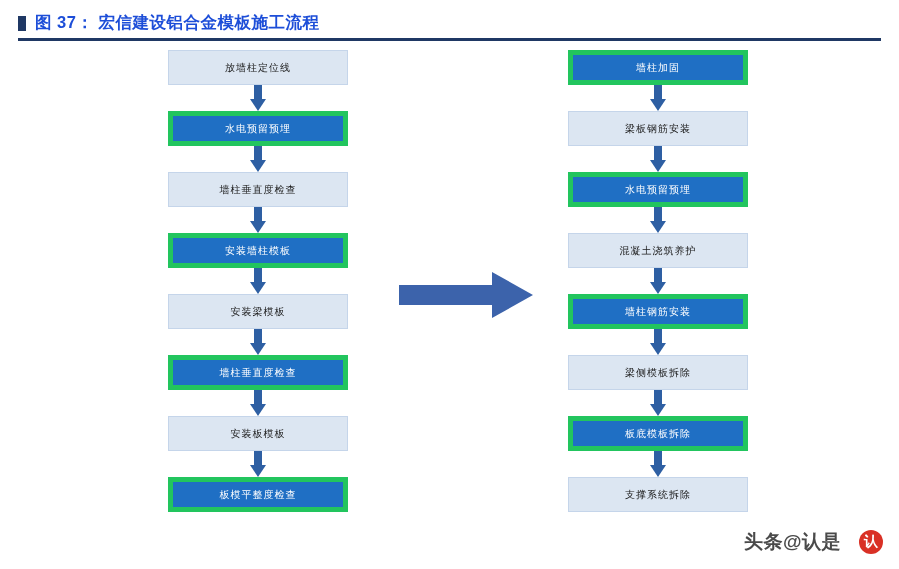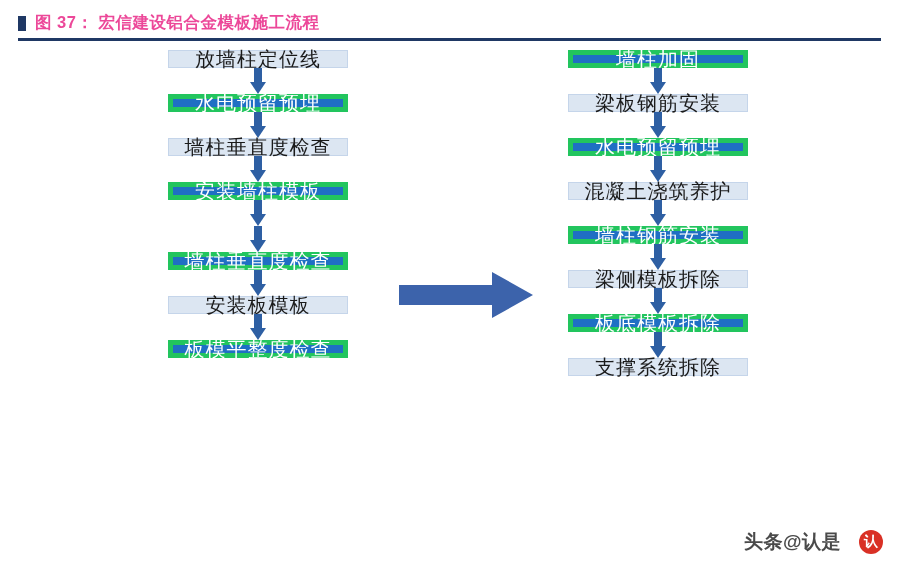--- a/index.html
+++ b/index.html
@@ -33,21 +33,21 @@
   .title-square {
     width: 8px;
     height: 15px;
     background: #1f3864;
     margin-right: 9px;
     flex: none;
   }
   .title-text {
     font-size: 16.5px;
     font-weight: bold;
-    color: #ec4899;
+    color: #1d4ed8;
     letter-spacing: 0.5px;
     white-space: nowrap;
   }
   .title-rule {
     position: absolute;
     left: 18px;
     top: 38px;
     width: 863px;
     height: 2.5px;
     background: #1f3864;
@@ -58,26 +58,26 @@
     width: 180px;
     display: flex;
     flex-direction: column;
     align-items: center;
   }
   #col-left  { left: 168px; top: 50px; }
   #col-right { left: 568px; top: 50px; }
 
   .node {
     width: 180px;
-    height: 18px;
+    height: 35px;
     box-sizing: border-box;
     display: flex;
     align-items: center;
     justify-content: center;
-    font-size: 20px;
+    font-size: 10px;
     letter-spacing: 1px;
     white-space: nowrap;
   }
   .node.blue {
     background: #1f6fc4;
     border: 5px solid #22c55e;
     color: #ffffff;
   }
   .node.light {
     background: #dce6f2;
@@ -189,20 +189,21 @@
       <div class="node light">墙柱垂直度检查</div>
       <div class="vconn">
         <div class="shaft"></div>
         <div class="head"></div>
       </div>
       <div class="node blue">安装墙柱模板</div>
       <div class="vconn">
         <div class="shaft"></div>
         <div class="head"></div>
       </div>
+      <div class="node light">安装梁模板</div>
       <div class="vconn">
         <div class="shaft"></div>
         <div class="head"></div>
       </div>
       <div class="node blue">墙柱垂直度检查</div>
       <div class="vconn">
         <div class="shaft"></div>
         <div class="head"></div>
       </div>
       <div class="node light">安装板模板</div>

